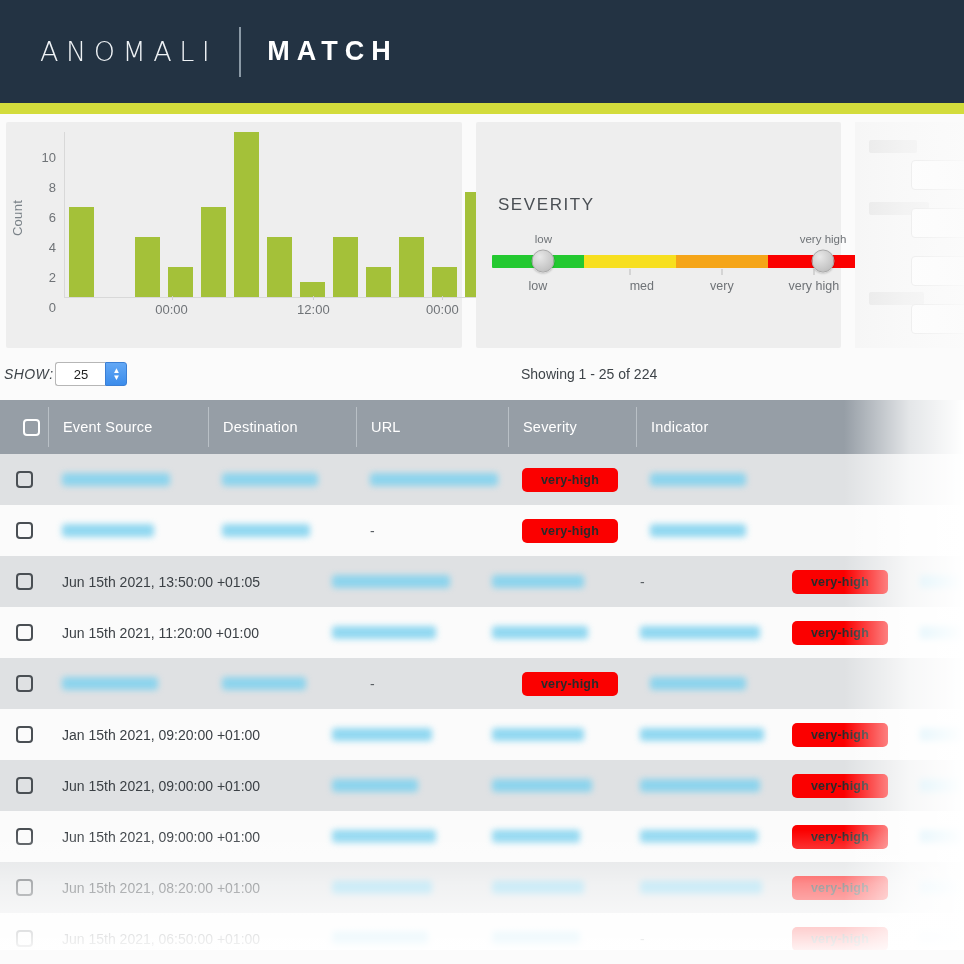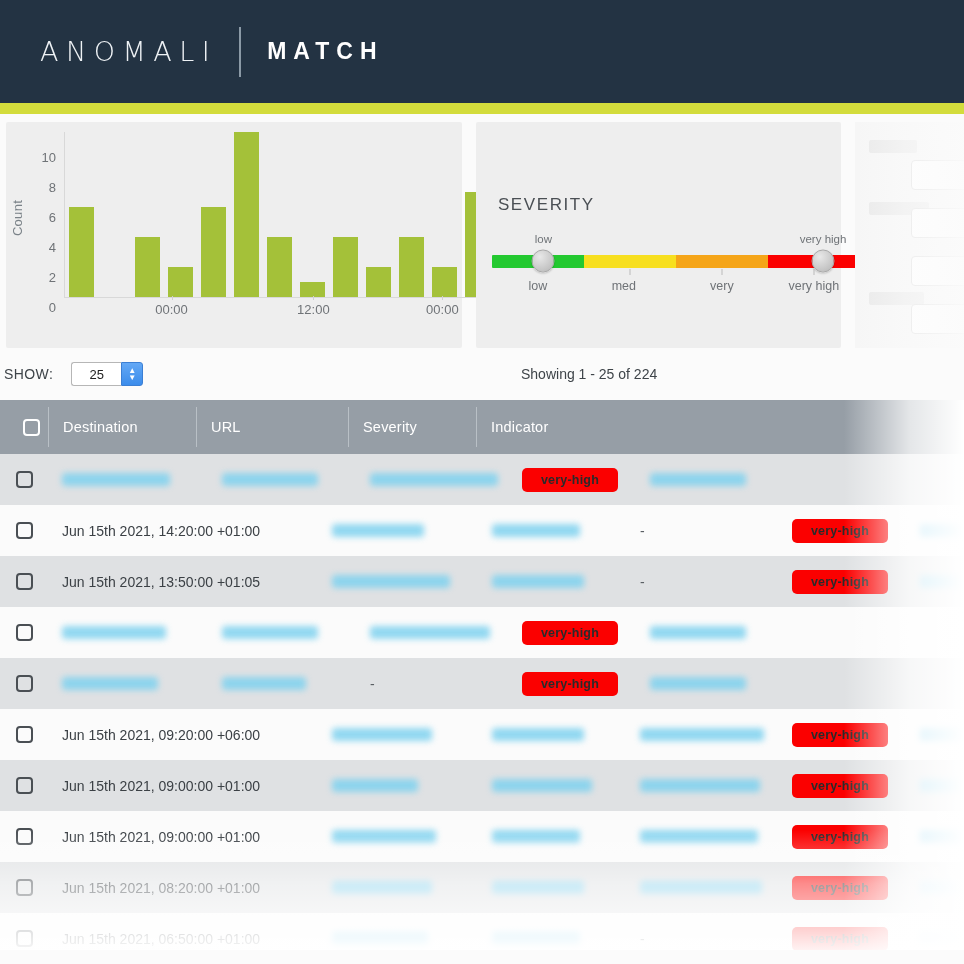--- a/index.html
+++ b/index.html
@@ -18,21 +18,21 @@
     display: flex; align-items: center; padding-left: 40px;
   }
   .brand-anomali {
     color: #eef2f5; font-size: 27px; letter-spacing: 7.5px;
     font-weight: 300; font-family: "DejaVu Sans", sans-serif;
   }
   .brand-divider {
     width: 2px; height: 50px; background: #8b9aa6; margin: 0 26px 0 22px;
   }
   .brand-match {
-    color: #ffffff; font-size: 23px; letter-spacing: 7px; font-weight: 700;
+    color: #ffffff; font-size: 27px; letter-spacing: 7px; font-weight: 700;
   }
   .accentbar { height: 11px; background: #d3dc3c; }
 
   
   .widgets {
     position: relative; height: 234px; padding: 8px 0 0 0;
     background: #fbfbfb;
     display: flex; gap: 14px; padding-left: 6px;
   }
   .panel { background: #eeeeee; border-radius: 2px; }
@@ -120,21 +120,21 @@
   .sev-scale-tick {
     position: absolute; top: 147px; width: 1px; height: 6px; background: #b9b9b9;
     transform: translateX(-50%);
   }
 
   
   .showrow {
     position: relative; height: 52px; display: flex; align-items: center;
     padding-left: 4px; background: #fbfbfb;
   }
-  .show-label { font-size: 14px; color: #3e4449; letter-spacing: .4px; margin-right: 18px; }
+  .show-label { font-size: 14px; color: #3e4449; letter-spacing: .4px; margin-right: 2px; font-style: italic; }
   .stepper-wrap { display: flex; align-items: stretch; height: 24px; }
   .stepper-input {
     width: 50px; border: 1px solid #b6b6b6; border-right: none;
     border-radius: 3px 0 0 3px; background: #fff;
     font-size: 13px; color: #222; text-align: center;
     font-family: "Liberation Sans", sans-serif;
   }
   .stepper-btns {
     width: 22px; background: linear-gradient(#63a8f5, #3b8ceb);
     border: 1px solid #3b7fd4; border-radius: 0 3px 3px 0;
@@ -289,21 +289,21 @@
             <div class="sev-seg" style="background: rgb(251, 0, 0);"></div>
           </div>
       </div>
       <div id="sev-extras">
           <div class="sev-handle" style="left: 67.52px; top: 139px;"></div>
           <div class="sev-handle-label" style="left: 67.52px;">low</div>
           <div class="sev-handle" style="left: 347.2px; top: 139px;"></div>
           <div class="sev-handle-label" style="left: 347.2px;">very high</div>
           <div class="sev-scale-label" style="left: 62px;">low</div>
           <div class="sev-scale-tick" style="left: 154px;"></div>
-          <div class="sev-scale-label" style="left: 148px;">med</div>
+          <div class="sev-scale-label" style="left: 166px;">med</div>
           <div class="sev-scale-tick" style="left: 246px;"></div>
           <div class="sev-scale-label" style="left: 246px;">very</div>
           <div class="sev-scale-tick" style="left: 338px;"></div>
           <div class="sev-scale-label" style="left: 338px;">very high</div>
         </div>
     </div>
 
     <div class="panel-third">
       <div class="ghost-label" style="top:18px;width:48px;"></div>
       <div class="ghost-box" style="top:38px;"></div>
@@ -326,20 +326,21 @@
       </span>
     </span>
     <span class="showing-text">Showing 1 - 25 of 224</span>
   </div>
 
   <div class="table-wrap">
     <div class="thead">
       <div class="th first col-check">
         <span class="chk"></span>
       </div>
+      <div class="th col-src">Event Source</div>
       <div class="th col-dst">Destination</div>
       <div class="th col-url">URL</div>
       <div class="th col-sev">Severity</div>
       <div class="th col-ind">Indicator</div>
     </div>
 
     <div id="tbody">
         <div class="trow alt">
           <div class="td col-check">
             <span class="chk"></span>
@@ -357,21 +358,20 @@
             <span class="badge">very-high</span>
           </div>
           <div class="td col-ind">
             <span class="redacted" style="width: 96px;"></span>
           </div>
         </div>
         <div class="trow norm">
           <div class="td col-check">
             <span class="chk"></span>
           </div>
-          <div class="td col-time">Jun 15th 2021, 14:20:00 +01:00</div>
           <div class="td col-src">
             <span class="redacted" style="width: 92px;"></span>
           </div>
           <div class="td col-dst">
             <span class="redacted" style="width: 88px;"></span>
           </div>
           <div class="td col-url">
             <span class="dash">-</span>
           </div>
           <div class="td col-sev">
@@ -399,20 +399,21 @@
             <span class="badge">very-high</span>
           </div>
           <div class="td col-ind">
             <span class="redacted" style="width: 96px;"></span>
           </div>
         </div>
         <div class="trow norm">
           <div class="td col-check">
             <span class="chk"></span>
           </div>
+          <div class="td col-time">Jun 15th 2021, 11:20:00 +01:00</div>
           <div class="td col-src">
             <span class="redacted" style="width: 104px;"></span>
           </div>
           <div class="td col-dst">
             <span class="redacted" style="width: 96px;"></span>
           </div>
           <div class="td col-url">
             <span class="redacted" style="width: 120px;"></span>
           </div>
           <div class="td col-sev">
@@ -439,21 +440,21 @@
             <span class="badge">very-high</span>
           </div>
           <div class="td col-ind">
             <span class="redacted" style="width: 96px;"></span>
           </div>
         </div>
         <div class="trow norm">
           <div class="td col-check">
             <span class="chk"></span>
           </div>
-          <div class="td col-time">Jun 15th 2021, 09:20:00 +06:00</div>
+          <div class="td col-time">Jan 15th 2021, 09:20:00 +01:00</div>
           <div class="td col-src">
             <span class="redacted" style="width: 100px;"></span>
           </div>
           <div class="td col-dst">
             <span class="redacted" style="width: 92px;"></span>
           </div>
           <div class="td col-url">
             <span class="redacted" style="width: 124px;"></span>
           </div>
           <div class="td col-sev">

